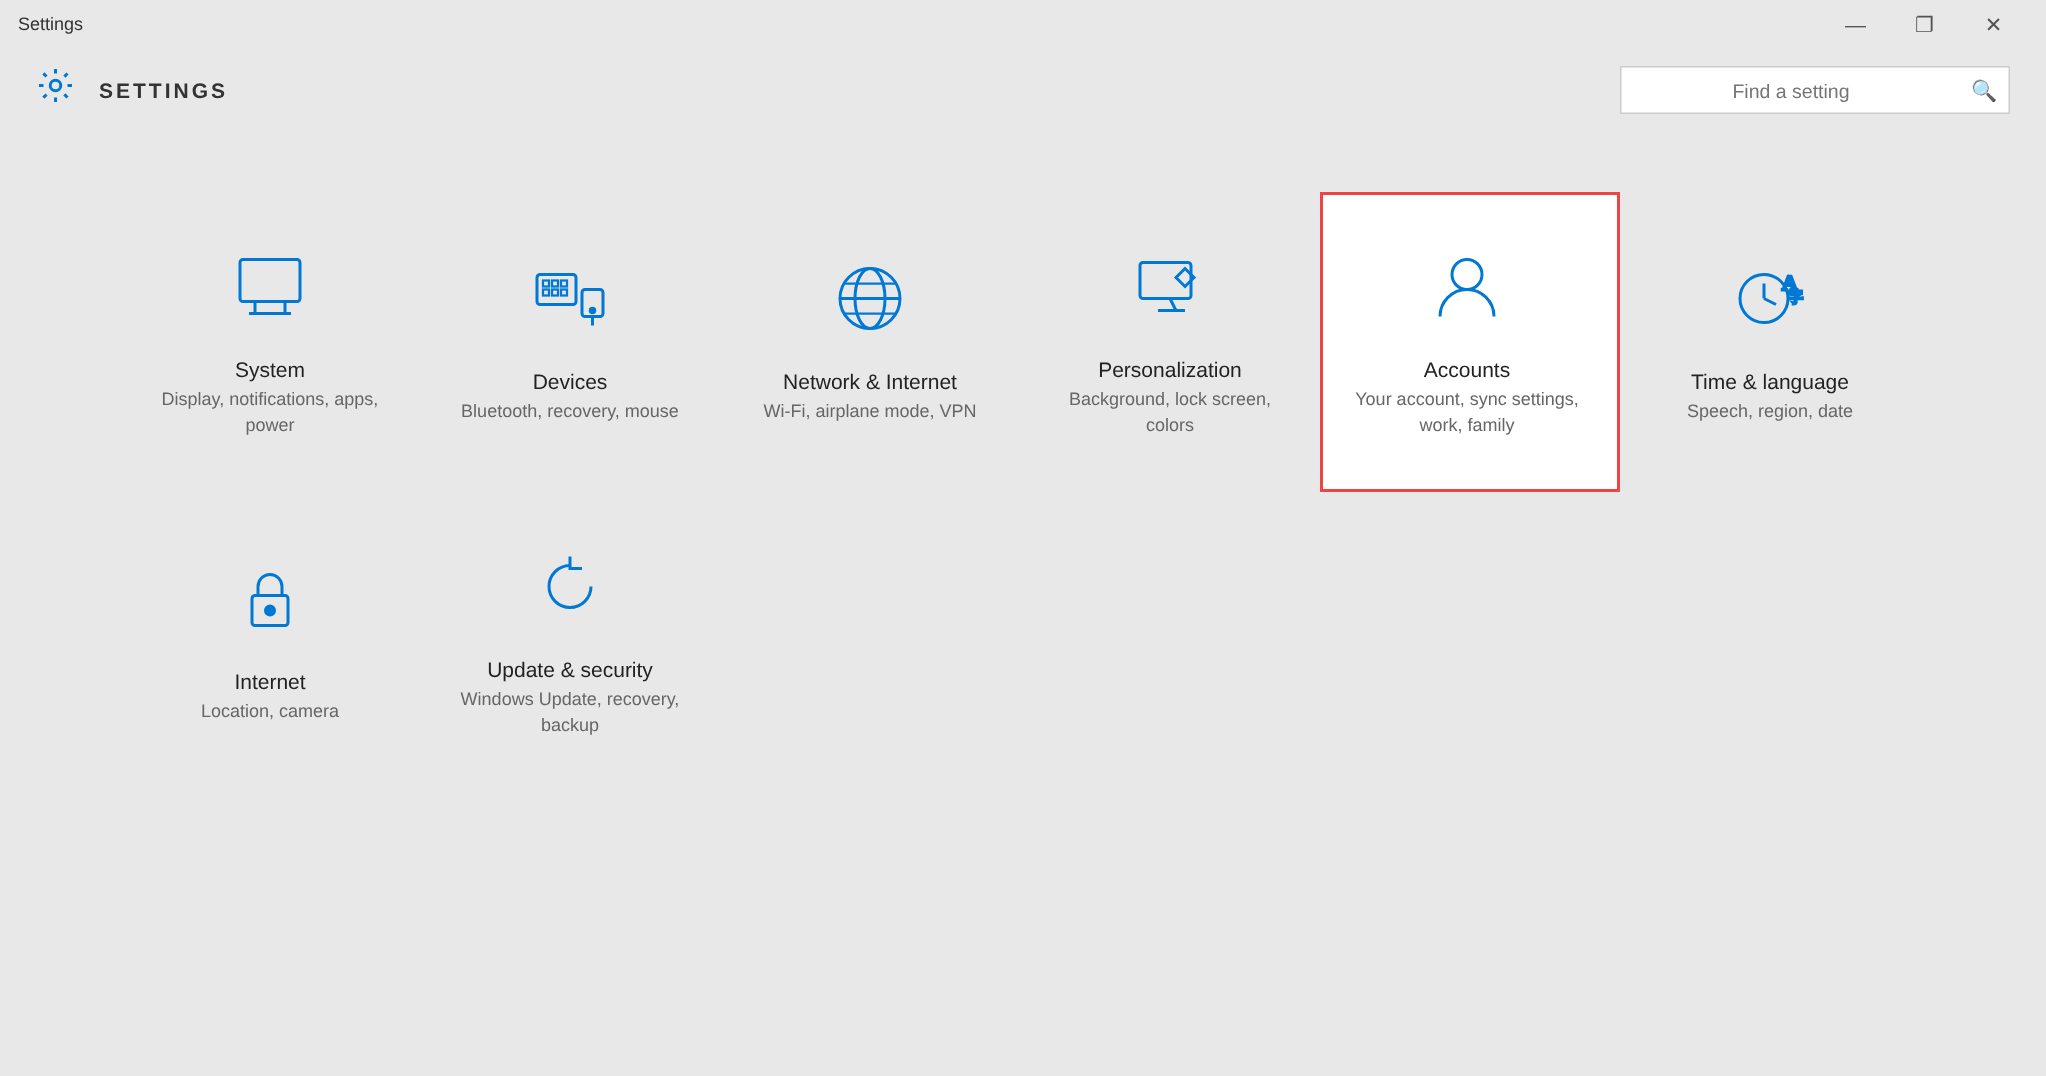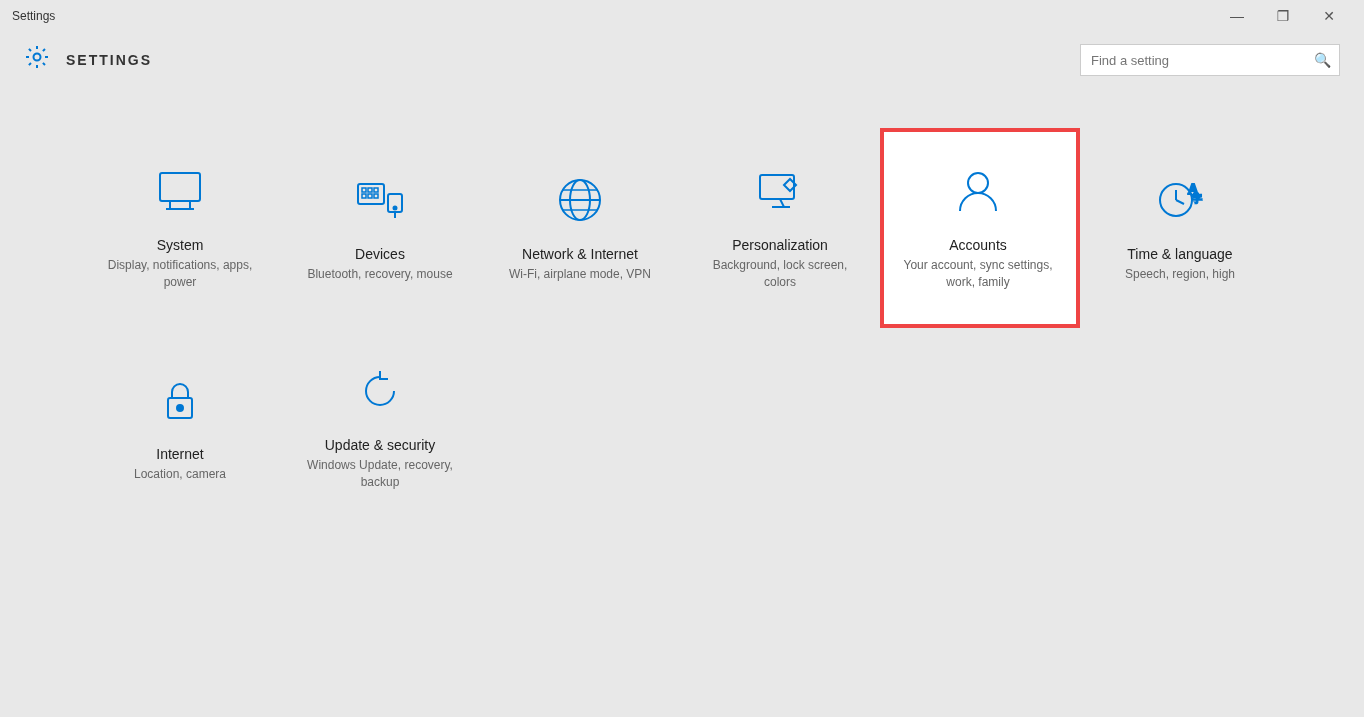--- a/index.html
+++ b/index.html
@@ -73,20 +73,21 @@
       width: 260px;
     }
     .search-input {
       border: none;
       outline: none;
       padding: 0 10px;
       font-size: 13px;
       color: #555;
       background: transparent;
       flex: 1;
+      text-align: center;
     }
     .search-icon-btn {
       width: 32px;
       height: 32px;
       display: flex;
       align-items: center;
       justify-content: center;
       color: #555;
       font-size: 14px;
     }
@@ -111,21 +112,21 @@
       flex-direction: column;
       align-items: center;
       justify-content: center;
       cursor: pointer;
       padding: 20px;
       text-align: center;
       background: transparent;
       transition: background 0.1s;
     }
     .settings-item.highlighted {
-      border: 4px solid #ef4444;
+      border: 2px solid #ef4444;
       background: white;
       padding-left: 16px;
     }
     .settings-item-icon {
       color: #0078d4;
       font-size: 48px;
       margin-bottom: 12px;
       line-height: 1;
     }
     .settings-item-title {
@@ -240,21 +241,21 @@
       </div>
       <div class="settings-item">
         <div class="settings-item-icon"><svg class="settings-icon" viewBox="0 0 52 52">
             <circle cx="22" cy="26" r="16" stroke="#0078d4" stroke-width="2" fill="none"></circle>
             <line x1="22" y1="16" x2="22" y2="26" stroke="#0078d4" stroke-width="2"></line>
             <line x1="22" y1="26" x2="30" y2="30" stroke="#0078d4" stroke-width="2"></line>
             <text x="34" y="20" font-size="14" fill="#0078d4" font-family="serif" font-weight="bold">A</text>
             <text x="38" y="28" font-size="10" fill="#0078d4" font-family="serif">字</text>
           </svg></div>
         <div class="settings-item-title">Time &amp; language</div>
-        <div class="settings-item-subtitle">Speech, region, high</div>
+        <div class="settings-item-subtitle">Speech, region, date</div>
       </div>
       <div class="settings-item">
         <div class="settings-item-icon"><svg class="settings-icon" viewBox="0 0 52 52">
             <rect x="14" y="24" width="24" height="20" rx="2" stroke="#0078d4" stroke-width="2" fill="none"></rect>
             <path d="M18 24V18a8 8 0 0 1 16 0v6" stroke="#0078d4" stroke-width="2" fill="none"></path>
             <circle cx="26" cy="34" r="3" fill="#0078d4"></circle>
           </svg></div>
         <div class="settings-item-title">Internet</div>
         <div class="settings-item-subtitle">Location, camera</div>
       </div>

